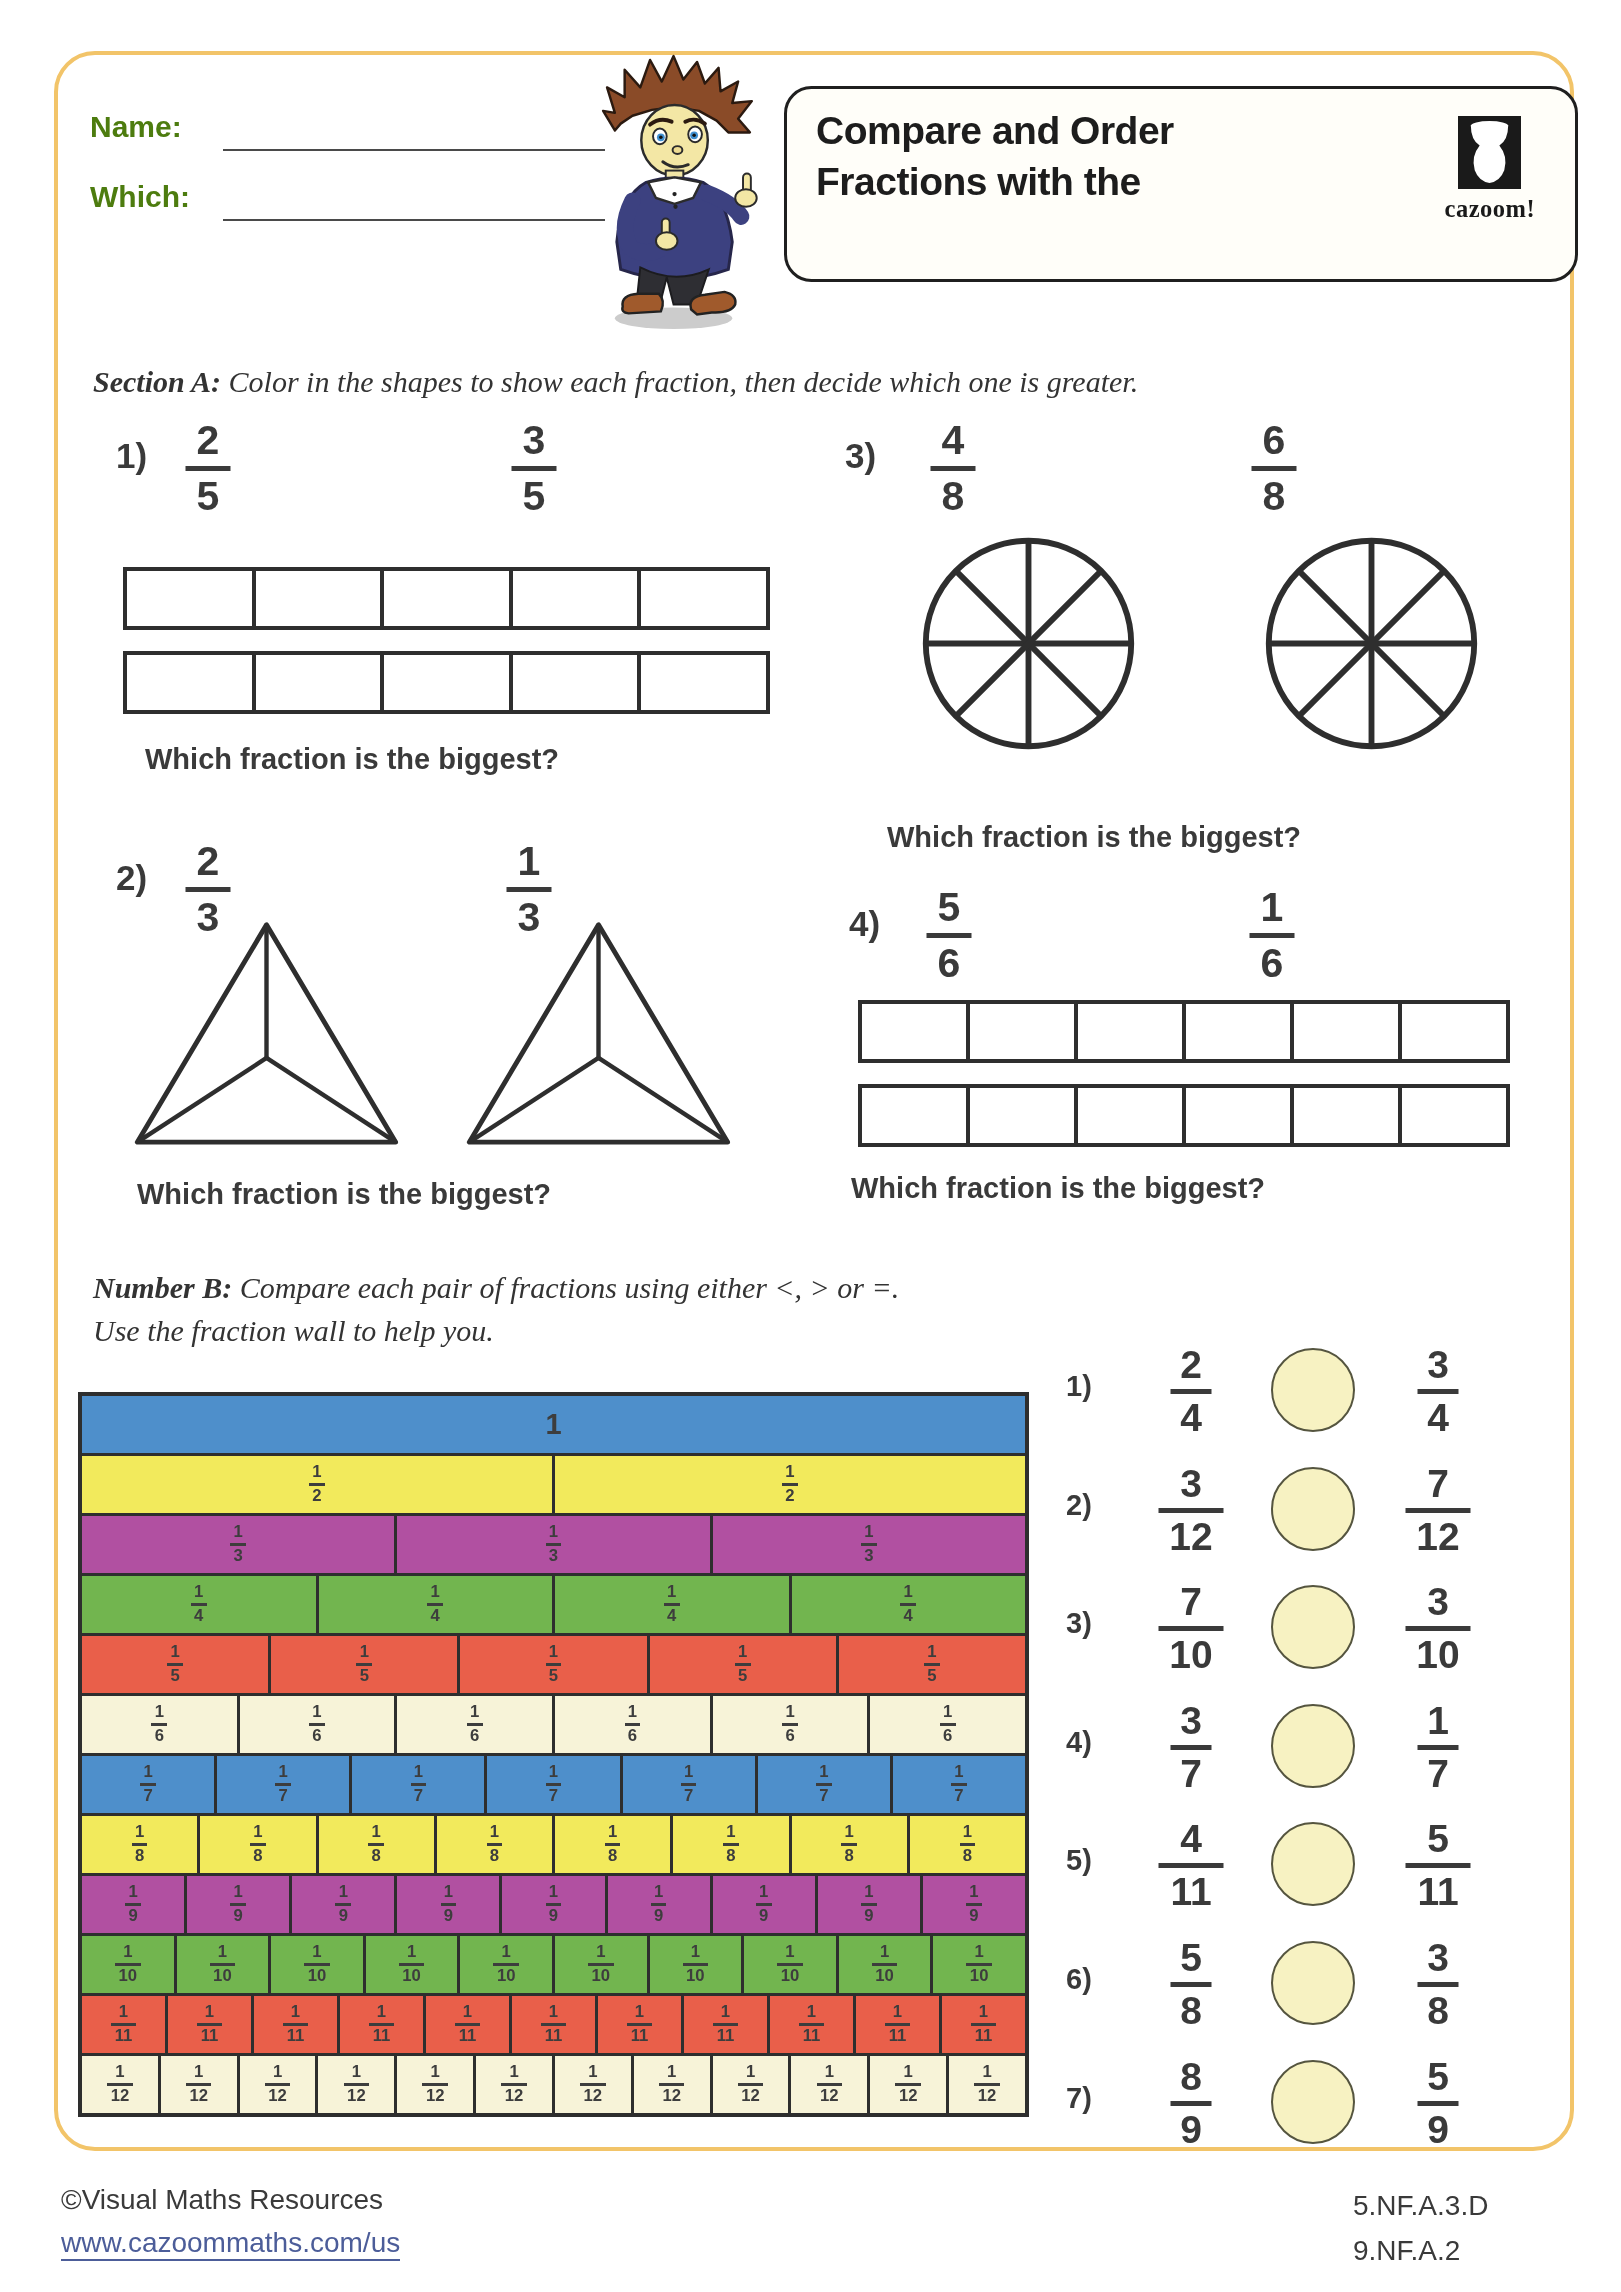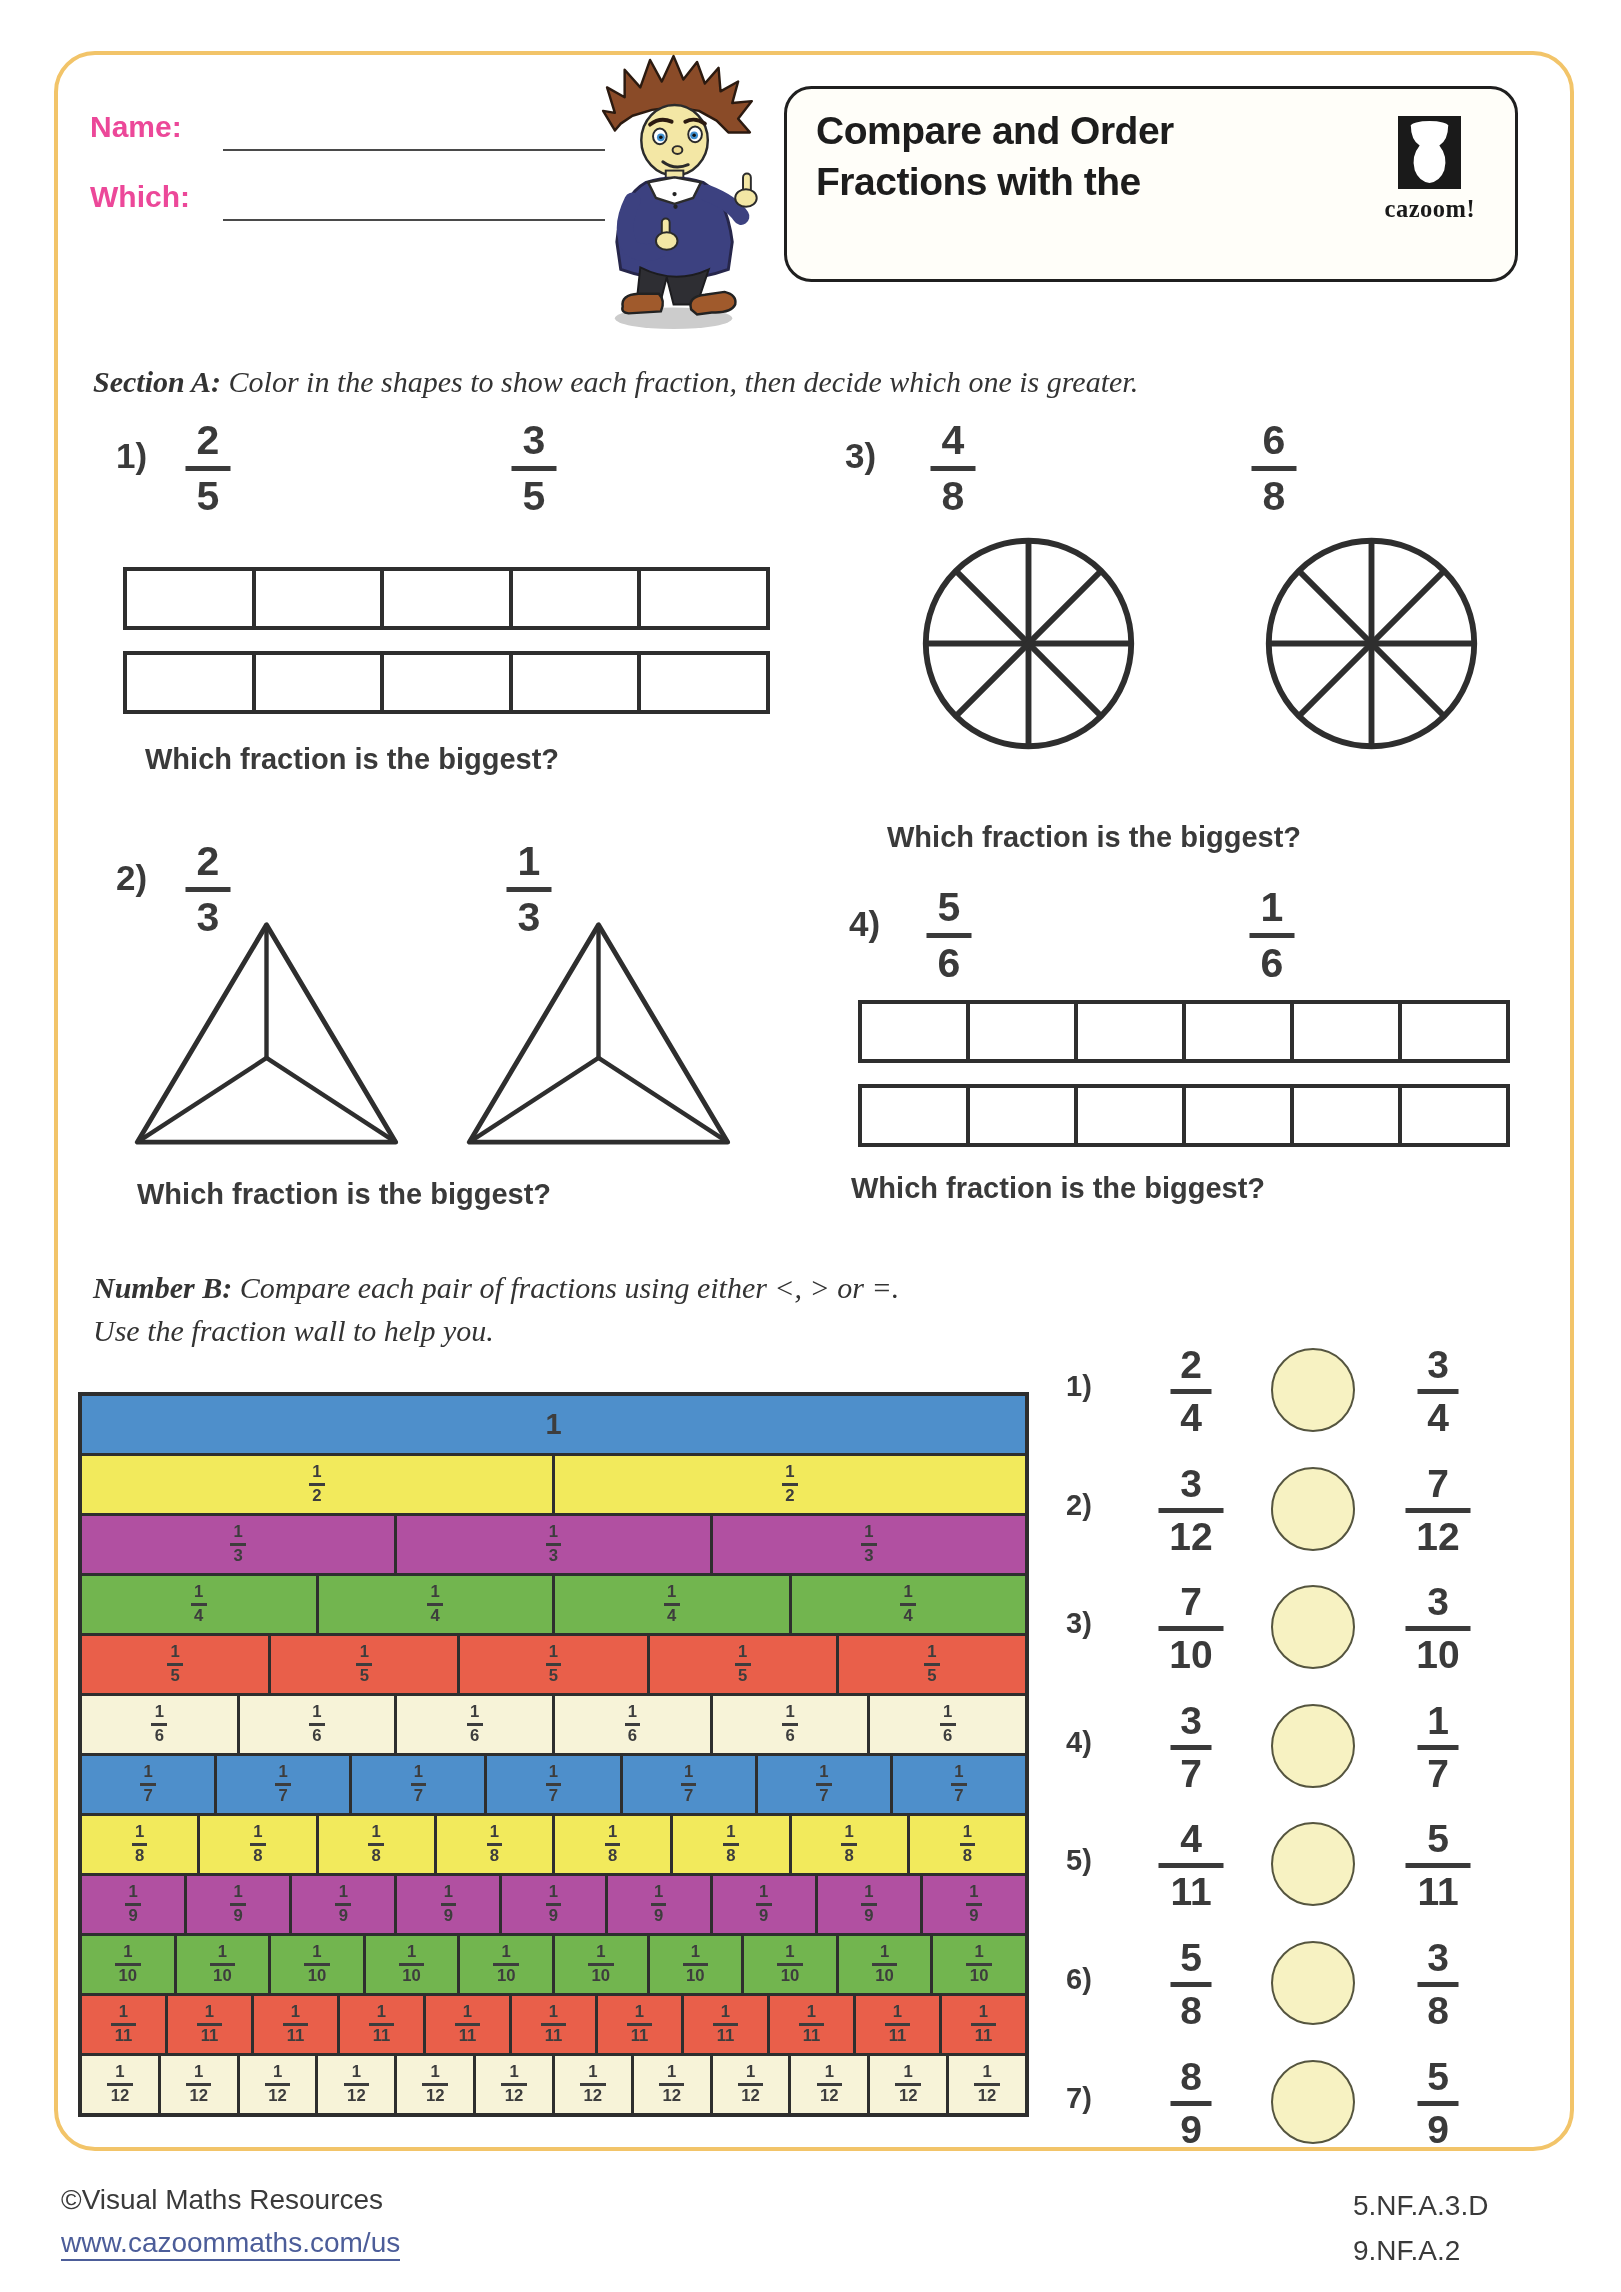--- a/index.html
+++ b/index.html
@@ -3,23 +3,23 @@
 <meta charset="utf-8">
 <style>
   html,body{margin:0;padding:0;background:#ffffff;}
   .page{position:relative;width:1621px;height:2293px;background:#fff;
         font-family:"Liberation Sans",sans-serif;color:#383838;overflow:hidden;}
   .frame{position:absolute;left:54px;top:51px;width:1512px;height:2092px;
          border:4.9px solid #f2c469;border-radius:41px;background:#fff;}
   .abs{position:absolute;}
 
   
-  .hdr-label{font-size:30px;font-weight:bold;color:#ec4899;}
+  .hdr-label{font-size:30px;font-weight:bold;color:#4d7c0f;}
   .write-line{border-bottom:2.9px solid #4a4a4a;height:33px;width:382px;}
-  .title-box{position:absolute;left:784px;top:86px;width:734px;height:196px;
+  .title-box{position:absolute;left:784px;top:86px;width:794px;height:196px;
              border:3.9px solid #1f1f1f;border-radius:27.4px;background:#fffef9;box-sizing:border-box;}
   .title-text{position:absolute;left:29px;top:15.7px;font-size:39px;line-height:51px;
               font-weight:bold;color:#1d1d1d;letter-spacing:-0.5px;}
   .logo-wrap{position:absolute;right:21.6px;top:27.4px;width:127px;text-align:center;}
   .logo-sq{display:inline-block;width:63px;height:73px;background:#1a1a1a;}
   .logo-txt{font-family:"Liberation Serif",serif;font-weight:bold;font-size:24.5px;
             color:#1a1a1a;margin-top:2px;letter-spacing:0.5px;}
 
   
   .sec-head{font-family:"Liberation Serif",serif;font-style:italic;font-size:30px;color:#333;}

